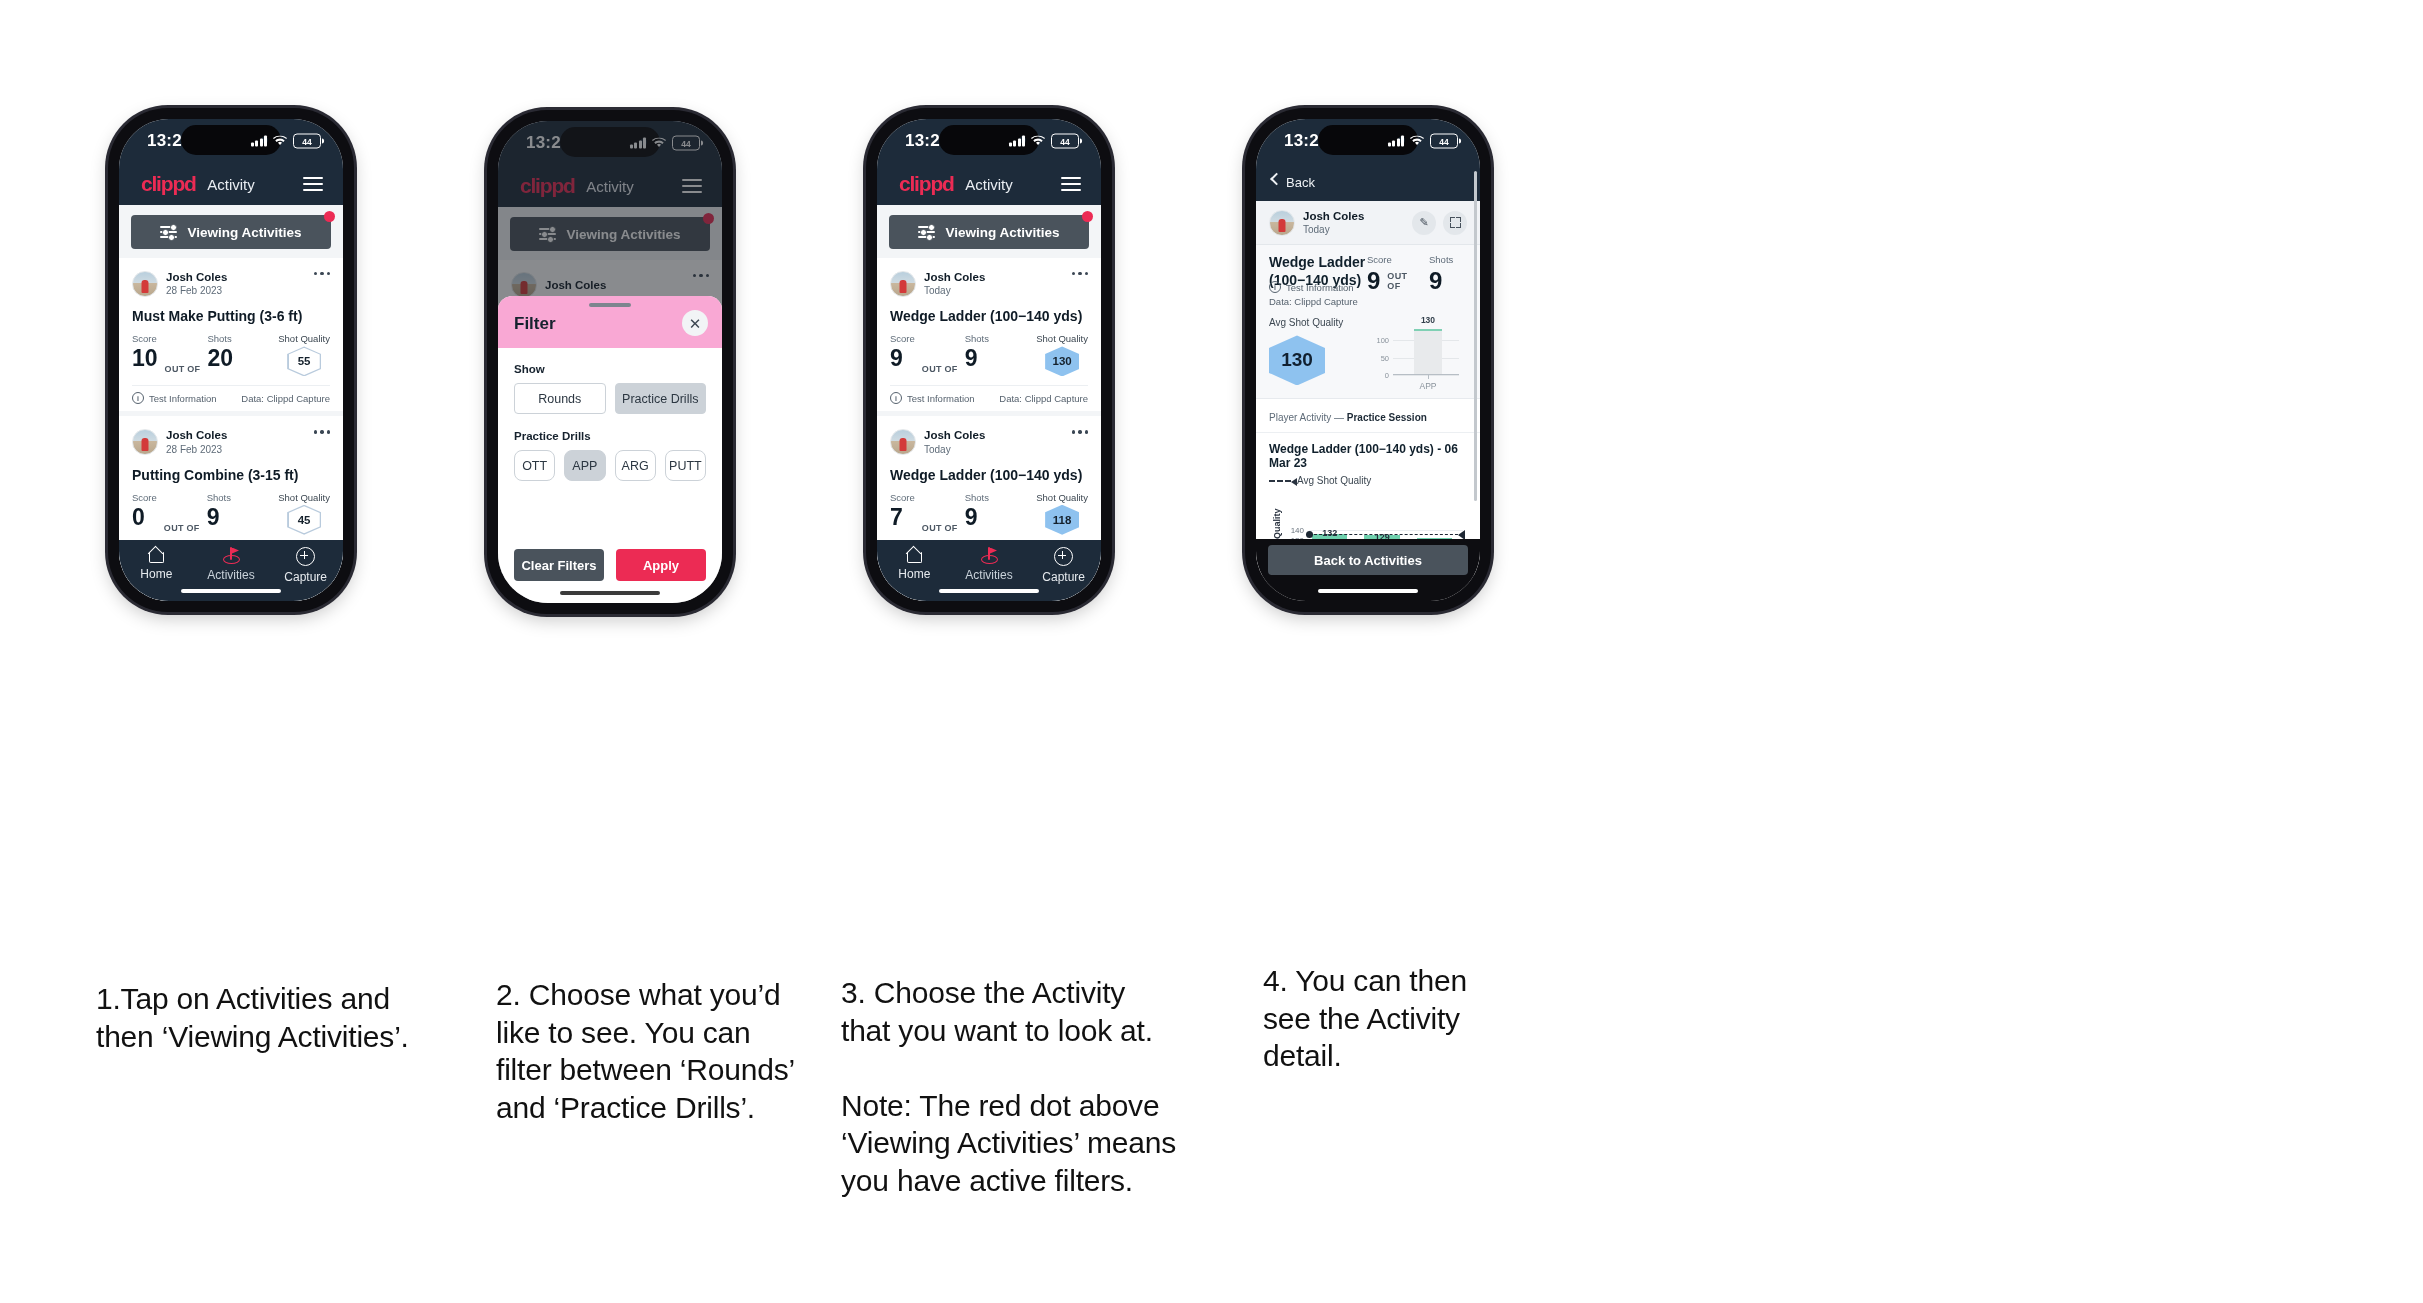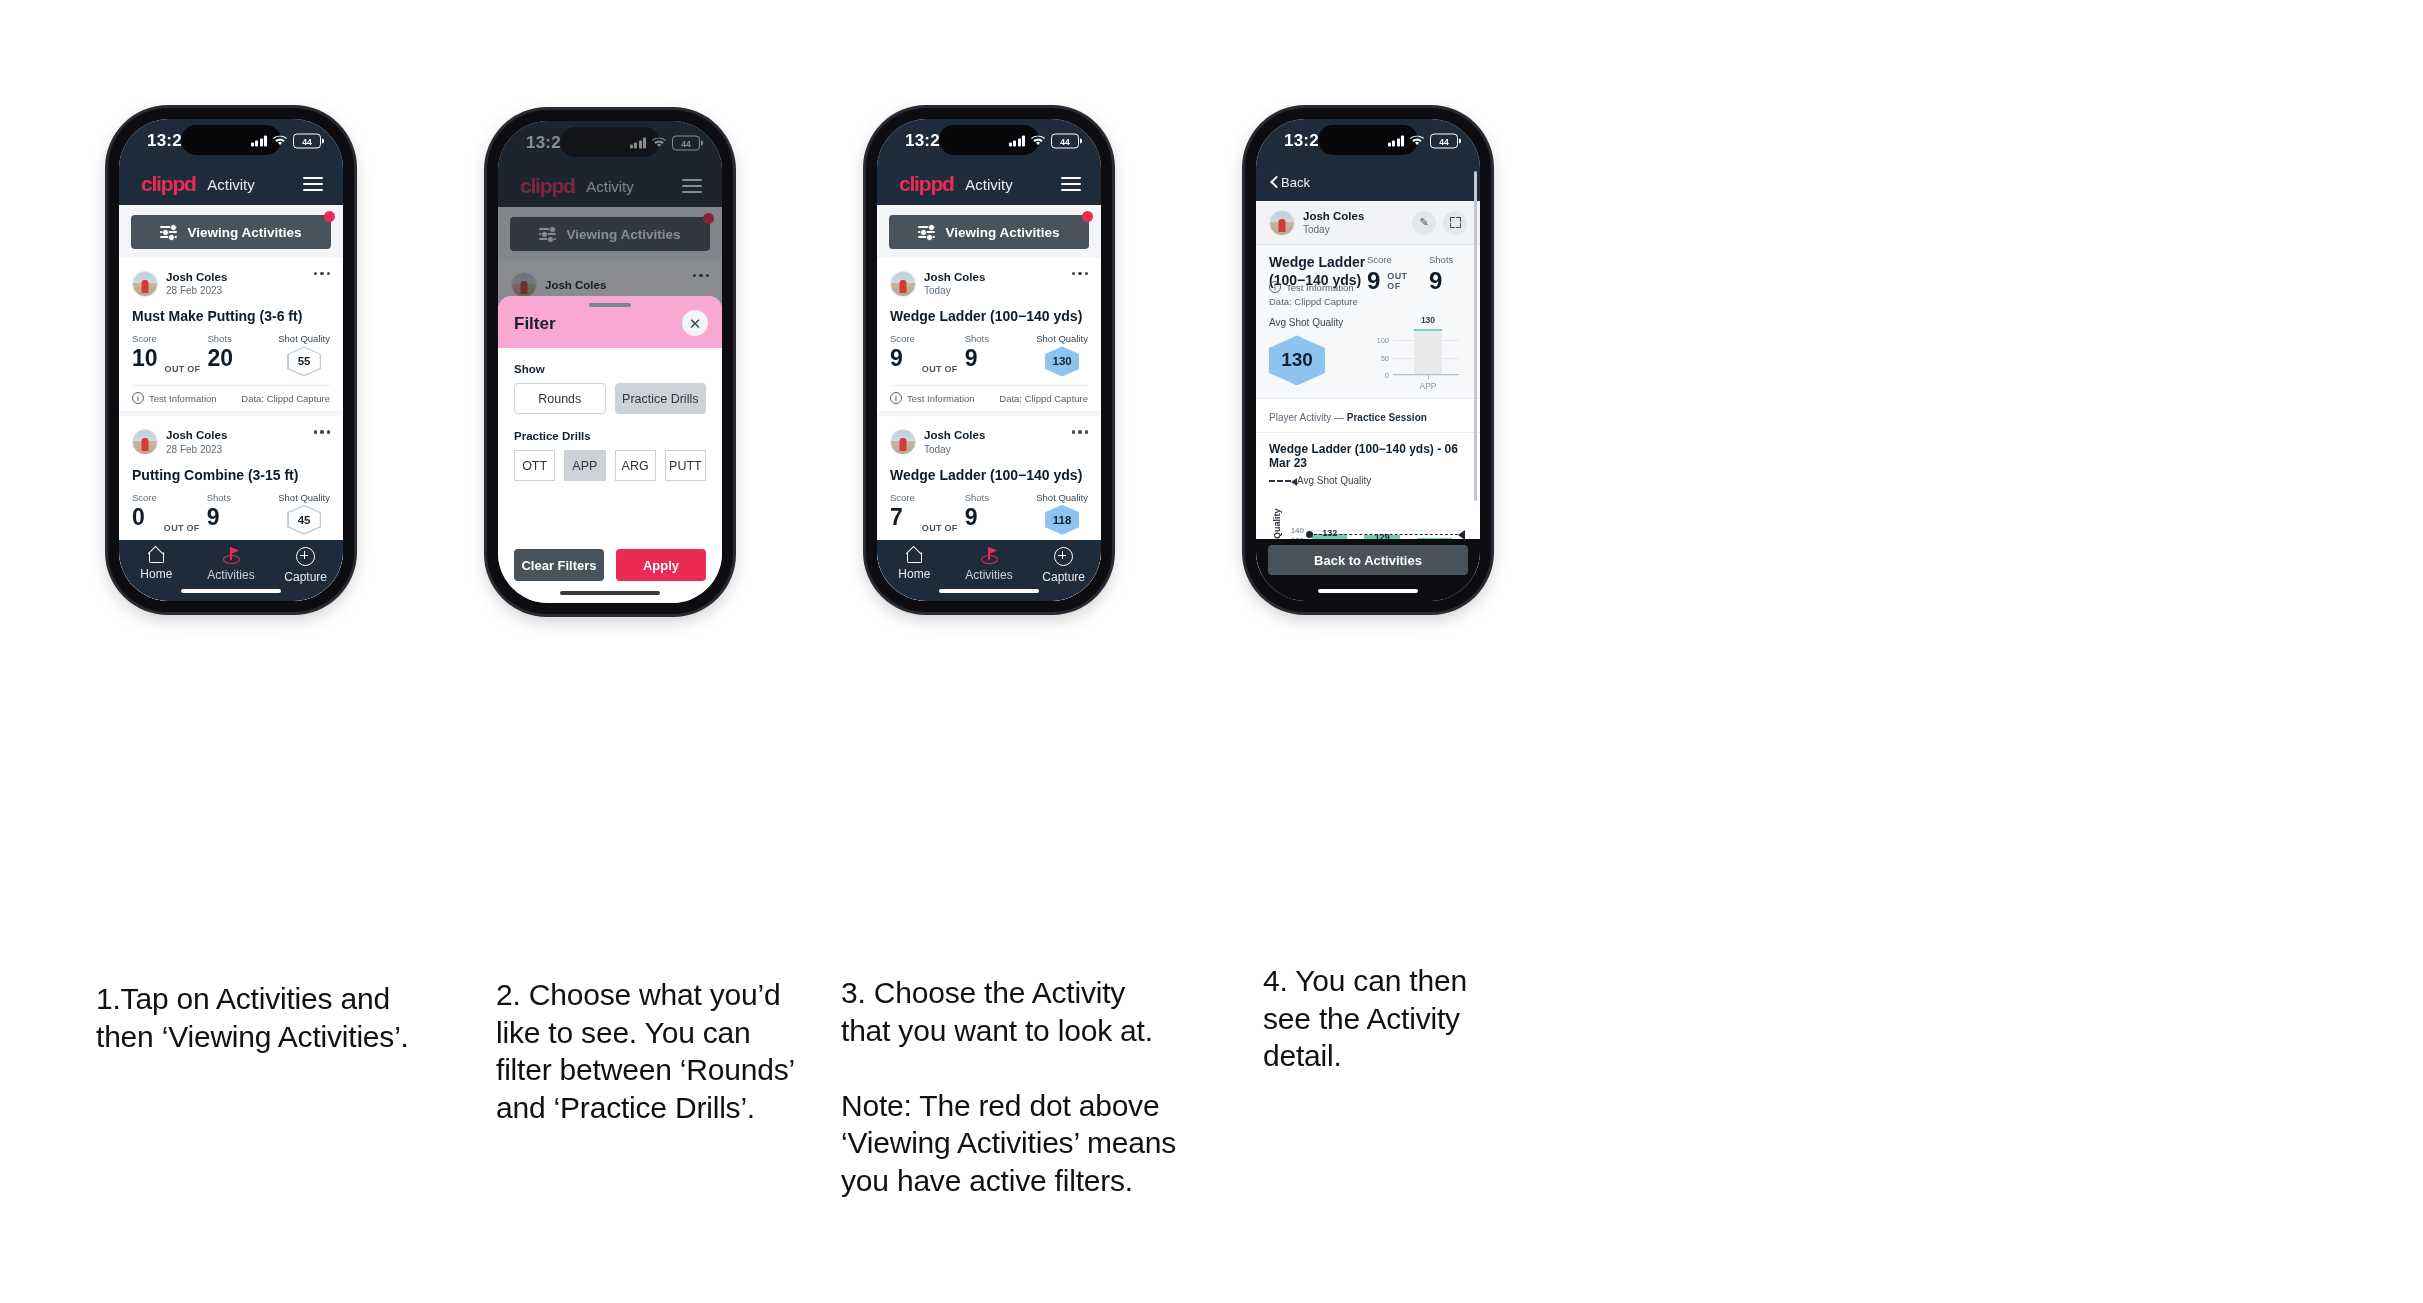--- a/index.html
+++ b/index.html
@@ -134,35 +134,35 @@
   .xbtn{position:absolute;right:14px;top:14px;width:26px;height:26px;border-radius:50%;
         background:#f2f4f6;display:flex;align-items:center;justify-content:center;
         font-size:15px;color:#3d4752;line-height:1;}
   .sheet-body{flex:1;padding:15px 16px 0;}
   .glabel{font-size:11.5px;font-weight:700;color:#16222e;margin-bottom:8px;}
   .seg2{display:flex;gap:9px;margin-bottom:16px;}
   .seg2 .b{flex:1;height:29px;border:1px solid #ccd2d8;border-radius:4px;background:#fff;
         display:flex;align-items:center;justify-content:center;font-size:12.5px;color:#2c3742;}
   .seg2 .b.sel{background:#ccd2d8;border-color:#ccd2d8;}
   .seg4{display:flex;gap:9px;}
-  .seg4 .b{flex:1;height:29px;border:1px solid #ccd2d8;border-radius:0;background:#fff;
+  .seg4 .b{flex:1;height:29px;border:1px solid #ccd2d8;border-radius:8px;background:#fff;
         display:flex;align-items:center;justify-content:center;font-size:12.5px;color:#2c3742;}
   .seg4 .b.sel{background:#ccd2d8;border-color:#ccd2d8;}
   .sheet-foot{display:flex;gap:12px;padding:0 16px 22px;}
   .sheet-foot .b{flex:1;height:32px;border-radius:4px;display:flex;align-items:center;
         justify-content:center;font-size:13px;font-weight:700;color:#fff;}
   .b-clear{background:#4a535c;}
   .b-apply{background:#ec2b54;}
   .sheet-homebar{position:absolute;left:50%;bottom:8px;transform:translateX(-50%);
         width:100px;height:4px;border-radius:3px;background:#3b3b3b;}
 
   
   .navbar{position:relative;height:38px;background:#1d2b3a;color:#eef1f4;}
   .nav-back{position:absolute;left:16px;top:50%;transform:translateY(-50%);
-        display:flex;align-items:center;font-size:13px;}
+        display:flex;gap:5px;font-size:13px;}
   .chev{width:7px;height:7px;border-left:2px solid #eef1f4;border-bottom:2px solid #eef1f4;
         transform:rotate(45deg);}
   .nav-cancel{position:absolute;right:16px;top:50%;transform:translateY(-50%);font-size:13px;margin-top:35px;}
   .det-head{background:#f1f3f6;display:flex;align-items:center;padding:8px 13px;position:relative;
         border-bottom:1px solid #e3e7eb;}
   .rbtns{margin-left:auto;display:flex;gap:7px;}
   .rbtn{width:24px;height:24px;border-radius:50%;background:#e3e7eb;
         display:flex;align-items:center;justify-content:center;color:#46505b;font-size:11px;}
   .exp{width:11px;height:11px;position:relative;}
   .exp i{position:absolute;width:4px;height:4px;border:1.5px solid #46505b;}

